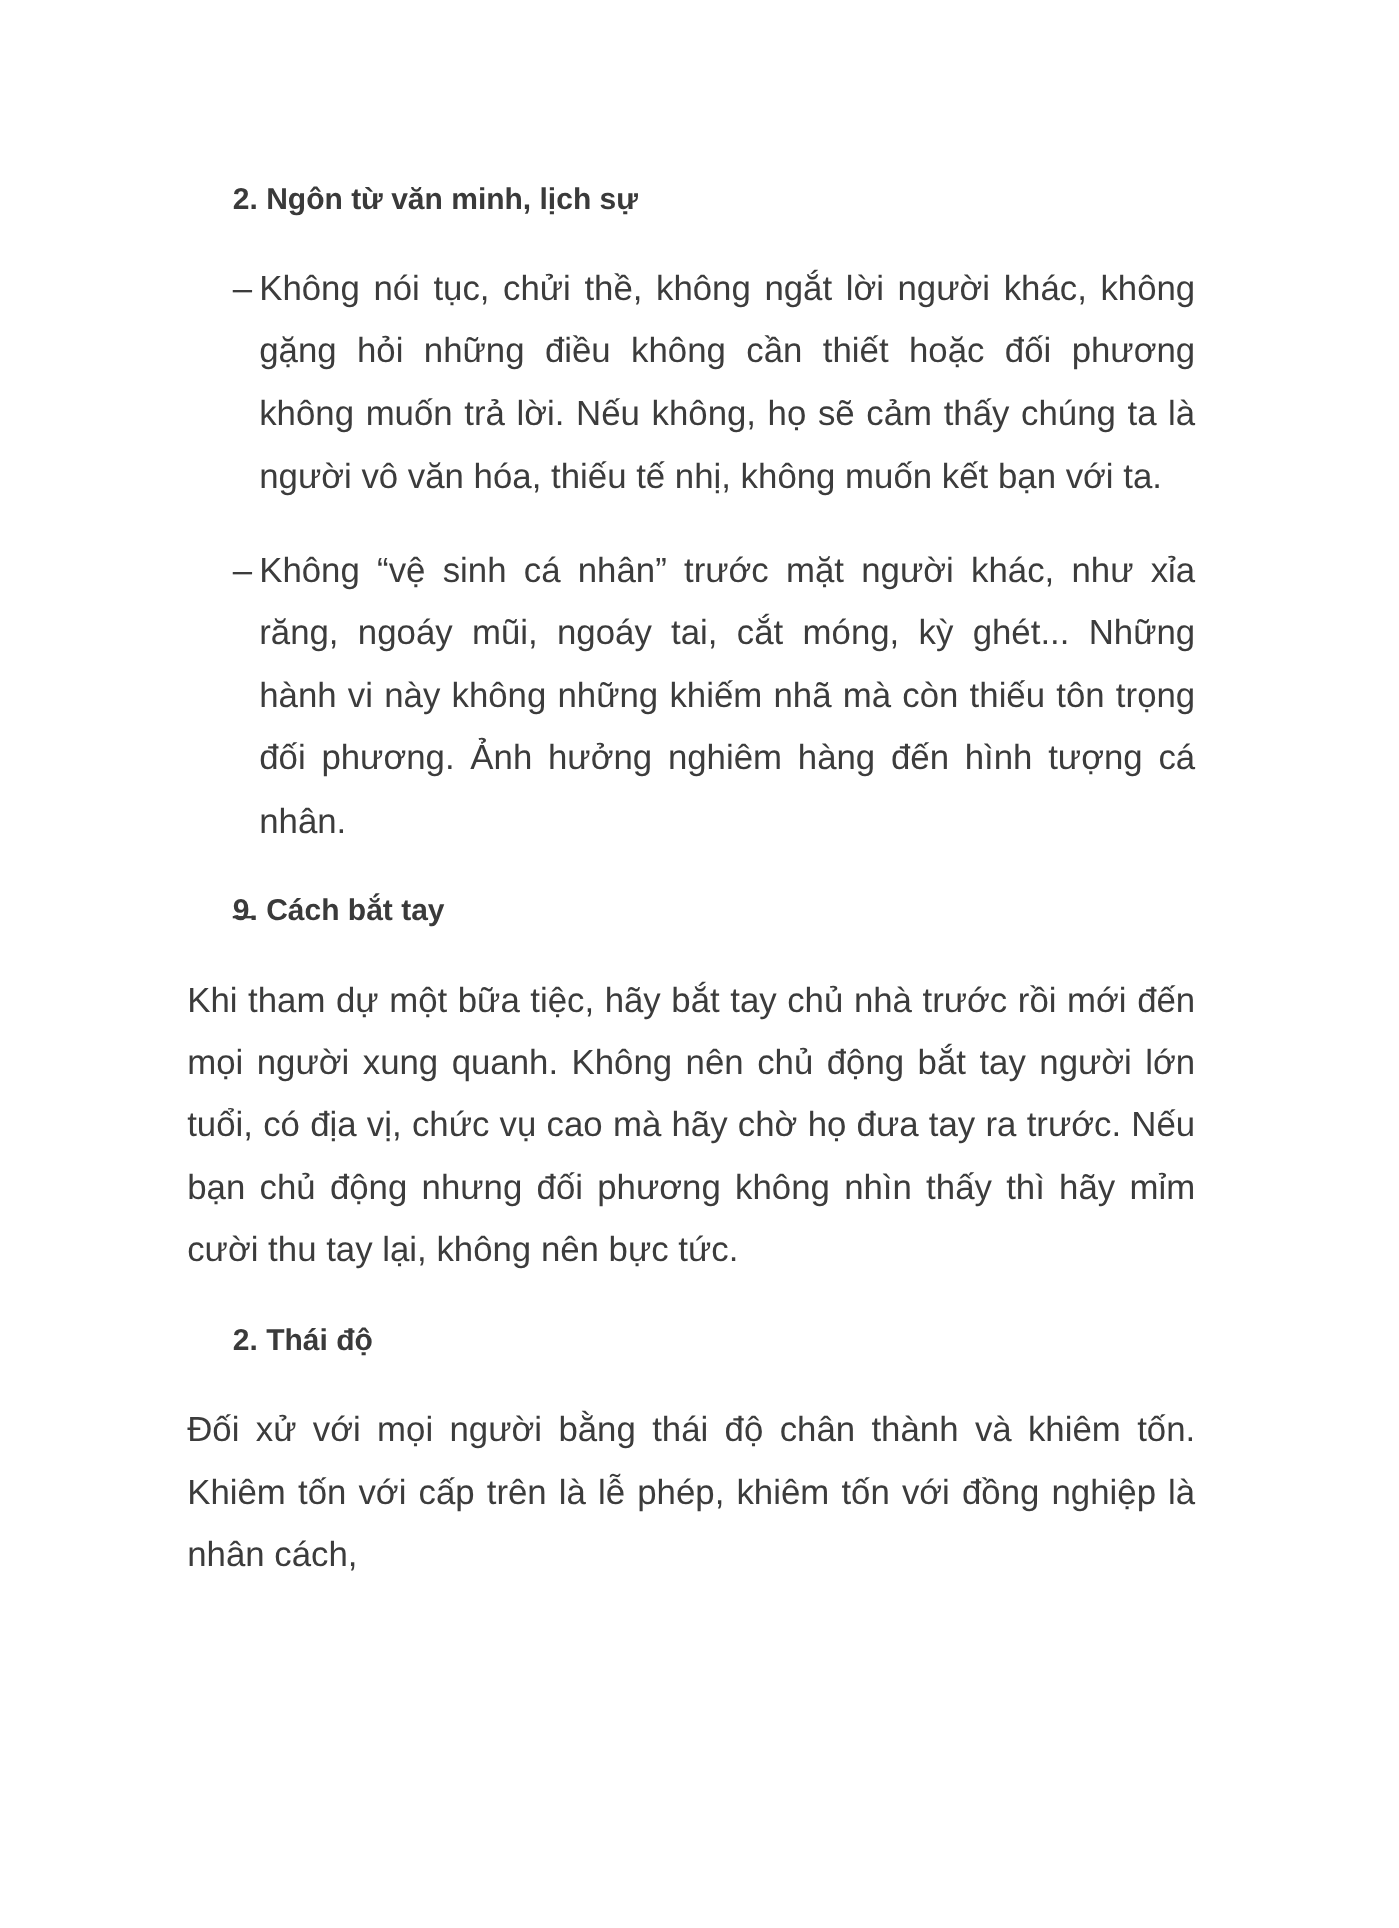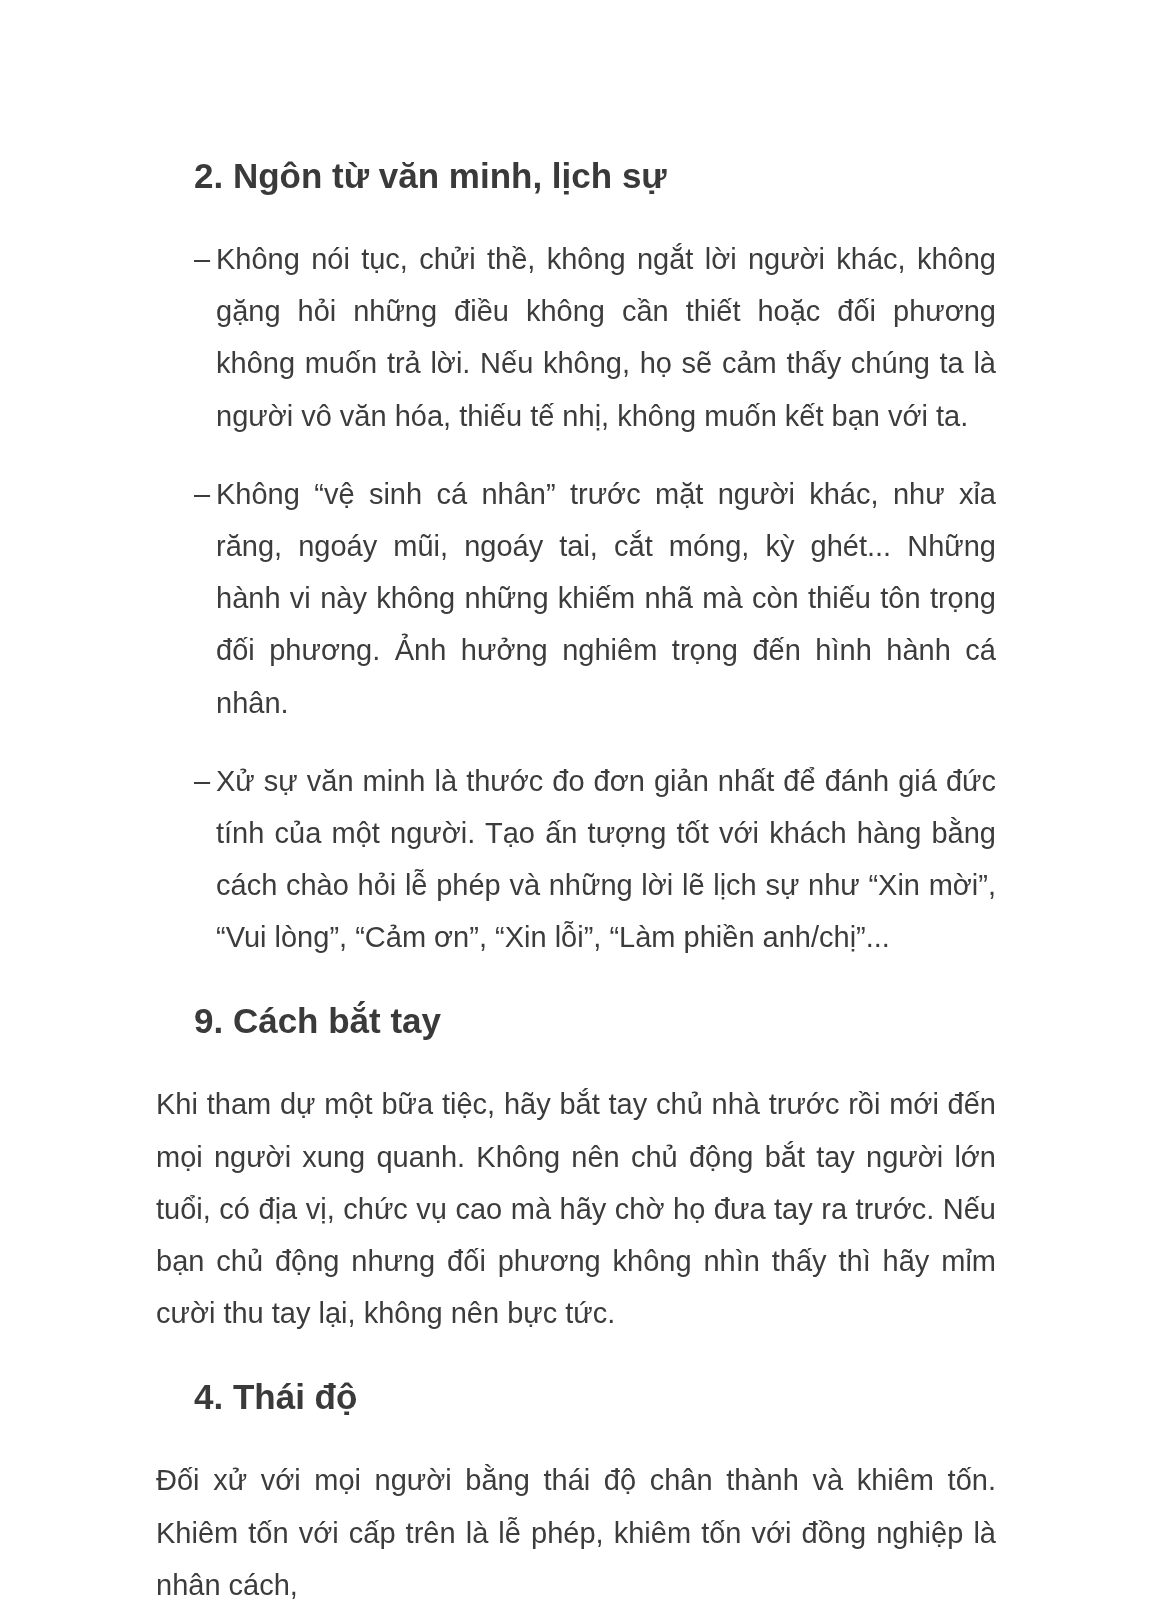--- a/index.html
+++ b/index.html
@@ -29,21 +29,21 @@
     margin: 0 0 26px 0;
     text-align: justify;
     text-justify: inter-word;
   }
   .para.first-indent {
     text-indent: 38px;
   }
   .heading {
     margin: 16px 0 26px 0;
     padding-left: 38px;
-    font-size: 35px;
+    font-size: 25px;
     font-weight: 700;
     line-height: 1.8;
     color: #3a3a3a;
   }
   .bullet {
     position: relative;
     margin: 0 0 26px 0;
     padding-left: 60px;
     text-align: justify;
     text-justify: inter-word;
@@ -64,31 +64,30 @@
 
     <h3 class="heading">2. Ngôn từ văn minh, lịch sự</h3>
 
     <div class="bullet">
       <span class="marker">–</span>
       <span>Không nói tục, chửi thề, không ngắt lời người khác, không gặng hỏi những điều không cần thiết hoặc đối phương không muốn trả lời. Nếu không, họ sẽ cảm thấy chúng ta là người vô văn hóa, thiếu tế nhị, không muốn kết bạn với ta.</span>
     </div>
 
     <div class="bullet">
       <span class="marker">–</span>
-      <span>Không “vệ sinh cá nhân” trước mặt người khác, như xỉa răng, ngoáy mũi, ngoáy tai, cắt móng, kỳ ghét... Những hành vi này không những khiếm nhã mà còn thiếu tôn trọng đối phương. Ảnh hưởng nghiêm trọng đến hình hành cá nhân.</span>
+      <span>Không “vệ sinh cá nhân” trước mặt người khác, như xỉa răng, ngoáy mũi, ngoáy tai, cắt móng, kỳ ghét... Những hành vi này không những khiếm nhã mà còn thiếu tôn trọng đối phương. Ảnh hưởng nghiêm hàng đến hình tượng cá nhân.</span>
     </div>
 
     <div class="bullet">
       <span class="marker">–</span>
-      <span>Xử sự văn minh là thước đo đơn giản nhất để đánh giá đức tính của một người. Tạo ấn tượng tốt với khách hàng bằng cách chào hỏi lễ phép và những lời lẽ lịch sự như “Xin mời”, “Vui lòng”, “Cảm ơn”, “Xin lỗi”, “Làm phiền anh/chị”...</span>
     </div>
 
     <h3 class="heading">9. Cách bắt tay</h3>
 
     <p class="para">Khi tham dự một bữa tiệc, hãy bắt tay chủ nhà trước rồi mới đến mọi người xung quanh. Không nên chủ động bắt tay người lớn tuổi, có địa vị, chức vụ cao mà hãy chờ họ đưa tay ra trước. Nếu bạn chủ động nhưng đối phương không nhìn thấy thì hãy mỉm cười thu tay lại, không nên bực tức.</p>
 
-    <h3 class="heading">4. Thái độ</h3>
+    <h3 class="heading">2. Thái độ</h3>
 
     <p class="para">Đối xử với mọi người bằng thái độ chân thành và khiêm tốn. Khiêm tốn với cấp trên là lễ phép, khiêm tốn với đồng nghiệp là nhân cách,</p>
 
   </div>
 
 </div>
 
 </body></html>

